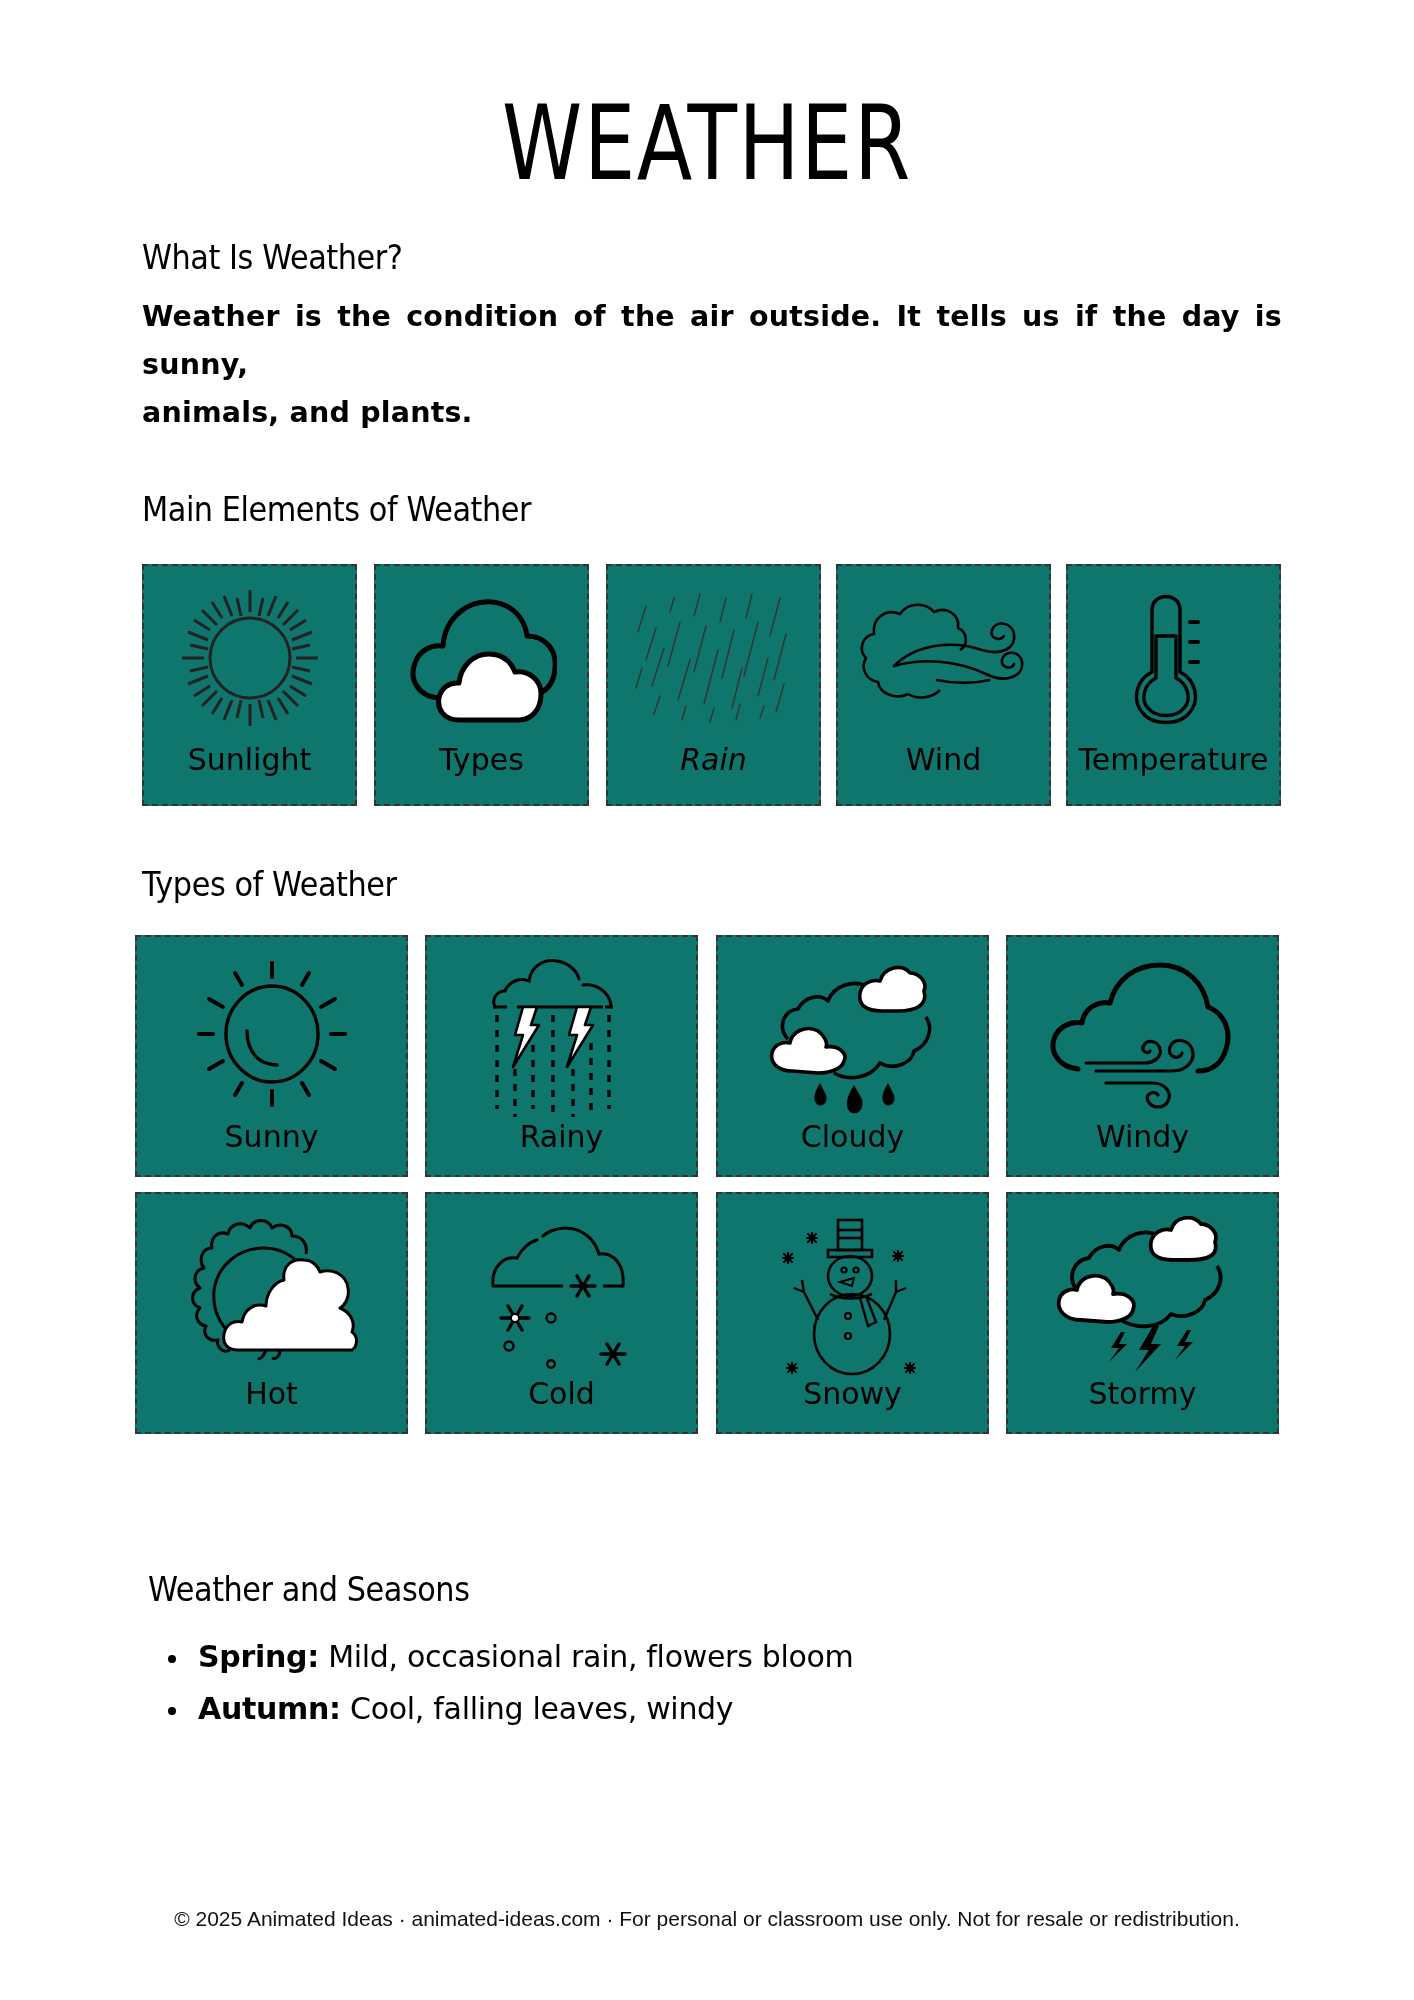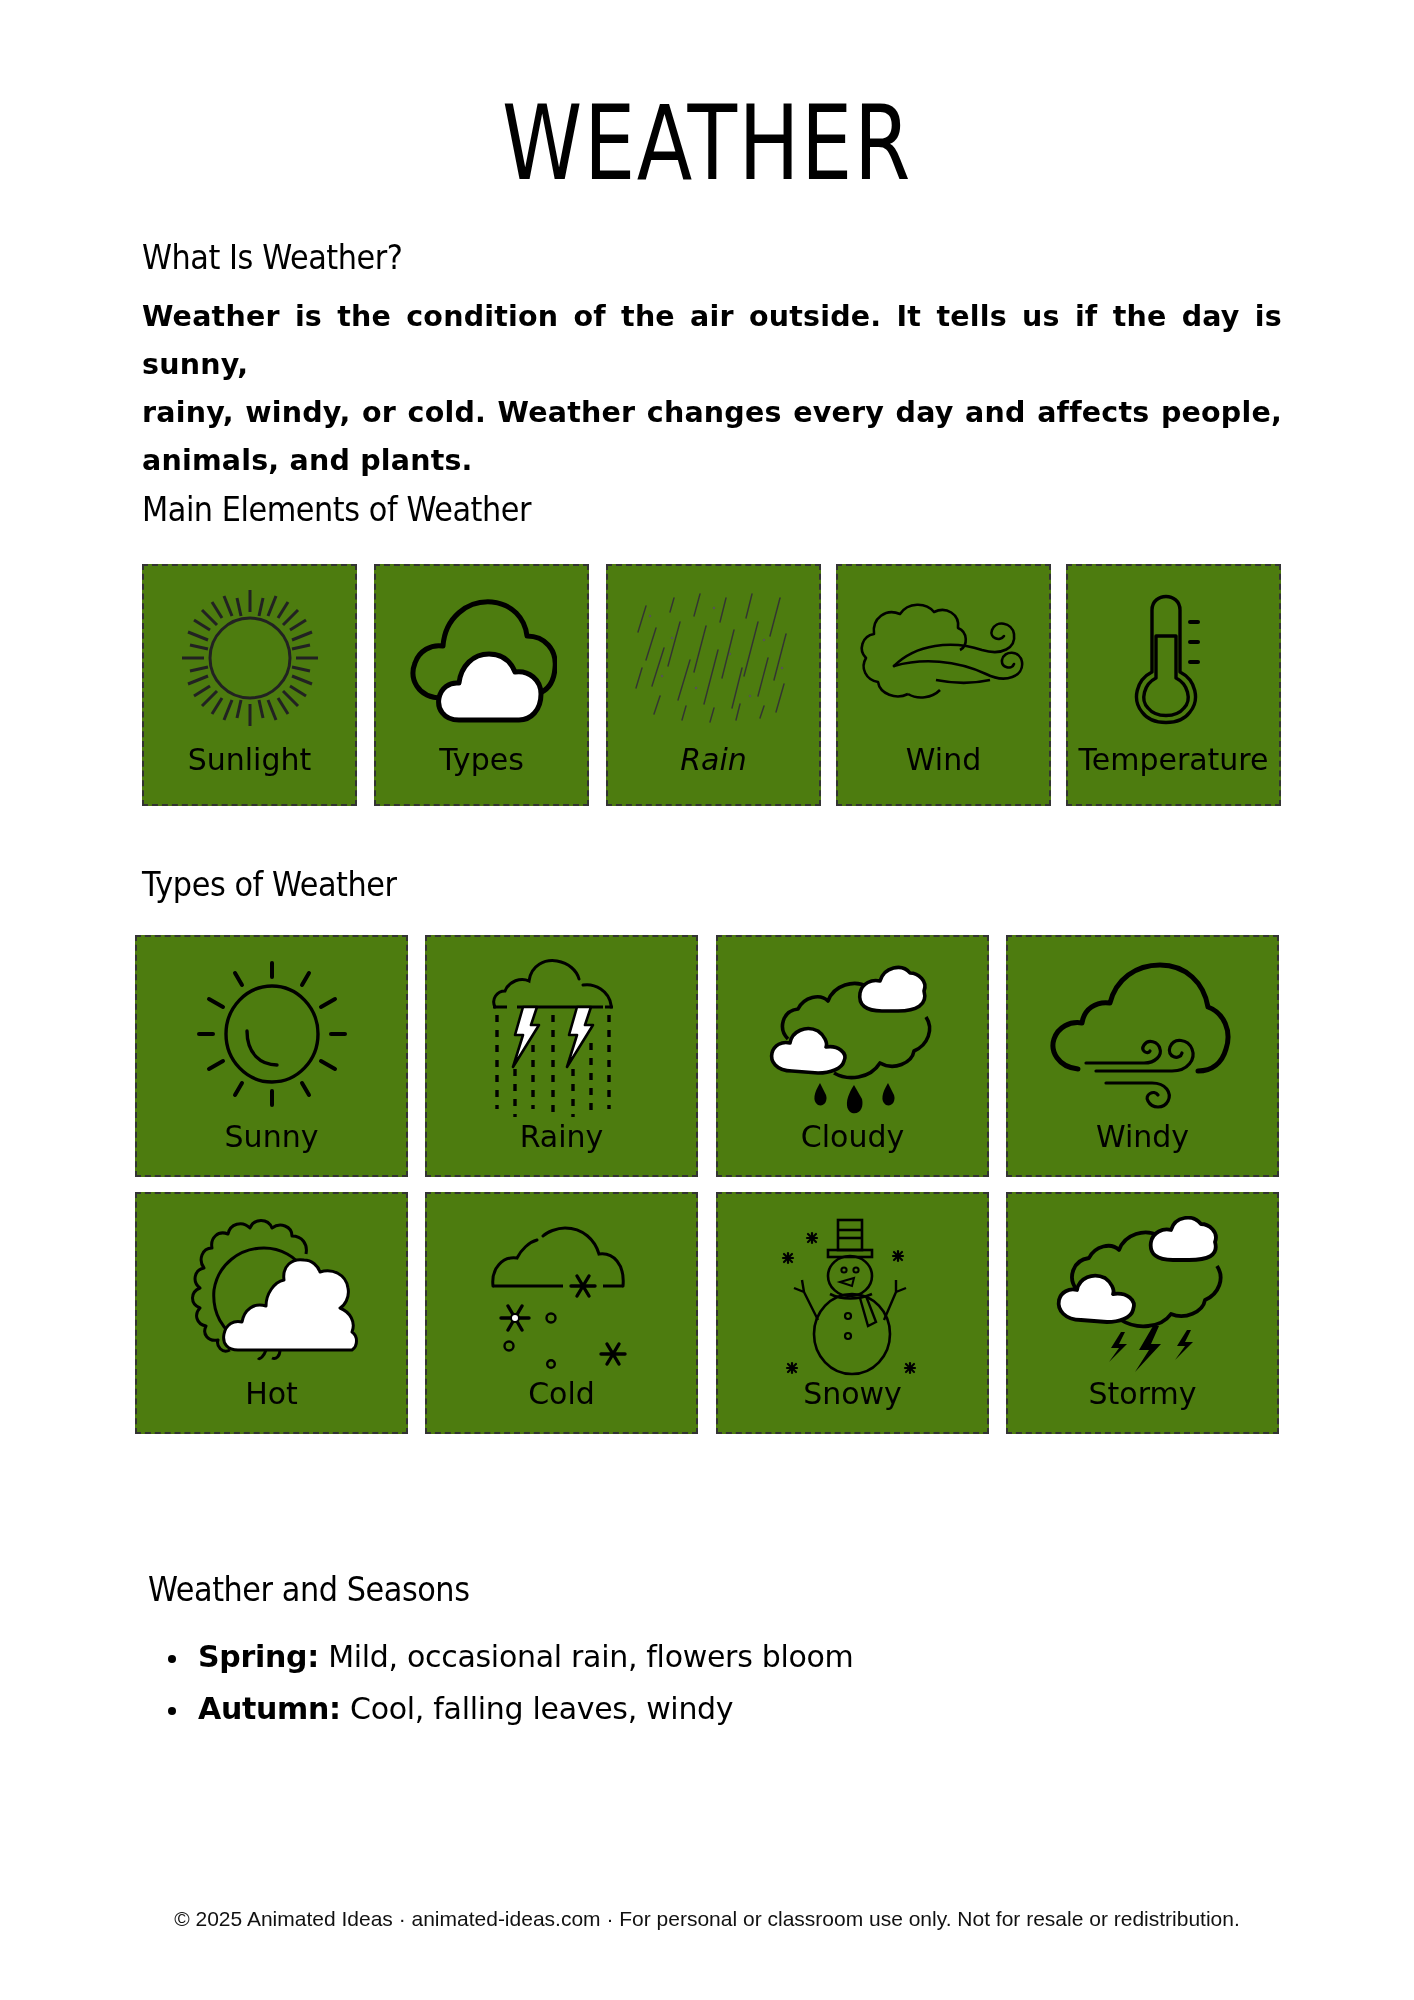--- a/index.html
+++ b/index.html
@@ -21,21 +21,21 @@
   .h2 span { display: inline-block; transform: scaleX(0.92); transform-origin: 0 0; }
 
   .intro {
     position: absolute; left: 142px; top: 293px; width: 1140px;
     font-size: 28.5px; line-height: 48px; text-align: justify;
     font-family: "DejaVu Sans", sans-serif; letter-spacing: 0.2px;
   }
   .intro span { display:block;font-weight:bold; }
 
   .card {
-    position: absolute; border: 2px dashed #333333; background: #4d7c0f;
+    position: absolute; border: 2px dashed #333333; background: #0f766e;
   }
   .card .icon { position: absolute; left: 0; right: 0; display: flex; justify-content: center; }
   .card .label {
     position: absolute; left: 0; right: 0; text-align: center;
     font-family: "DejaVu Sans", sans-serif; font-size: 30px; line-height: 36px;
   }
 
   .el-card { top: 564px; width: 215px; height: 242px; }
   .el-card .icon { top: 22px; height: 140px; }
   .el-card .label { top: 176px; }
@@ -62,21 +62,20 @@
   svg { display: block; }
 </style>
 </head>
 <body>
 
 <h1 class="title">WEATHER</h1>
 
 <h2 class="h2" style="left:142px; top:238px;"><span>What Is Weather?</span></h2>
 <div class="intro">
   <span style="text-align-last: justify;">Weather is the condition of the air outside. It tells us if the day is sunny,</span>
-  <span style="text-align-last: justify;">rainy, windy, or cold. Weather changes every day and affects people,</span>
   <span>animals, and plants.</span>
 </div>
 
 <h2 class="h2" style="left:142px; top:490px;"><span>Main Elements of Weather</span></h2>
 
 <div class="card el-card" style="left:142px;">
   <div class="icon">
     <svg width="140" height="140" viewBox="0 0 140 140">
       <circle cx="70" cy="70" r="40" fill="none" stroke="#222" stroke-width="3"></circle>
       <g stroke="#222" stroke-width="3" stroke-linecap="butt">

